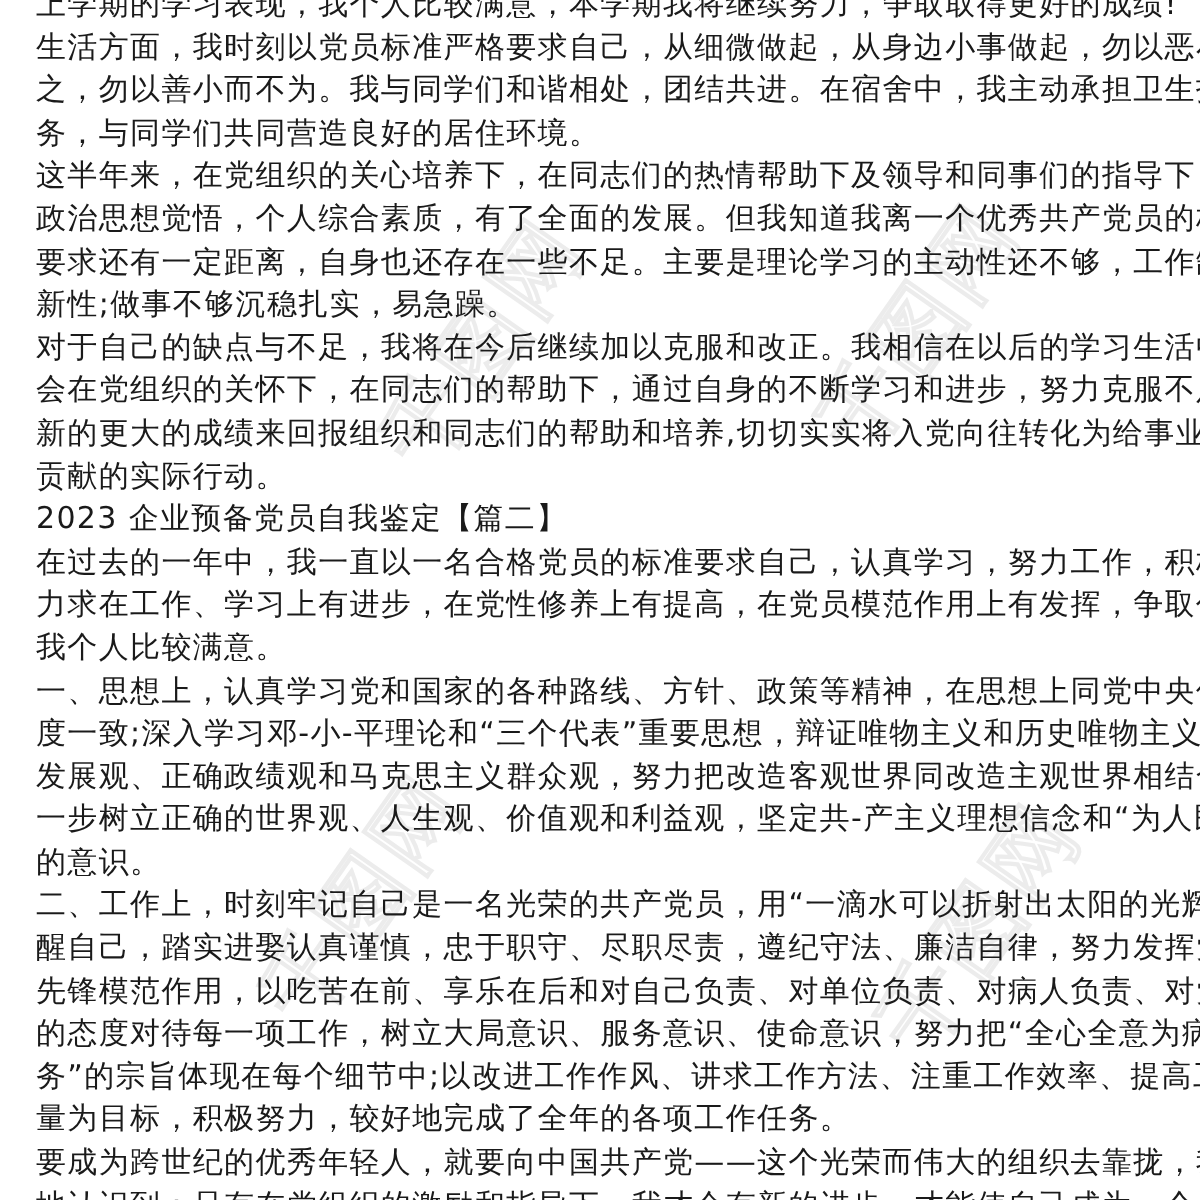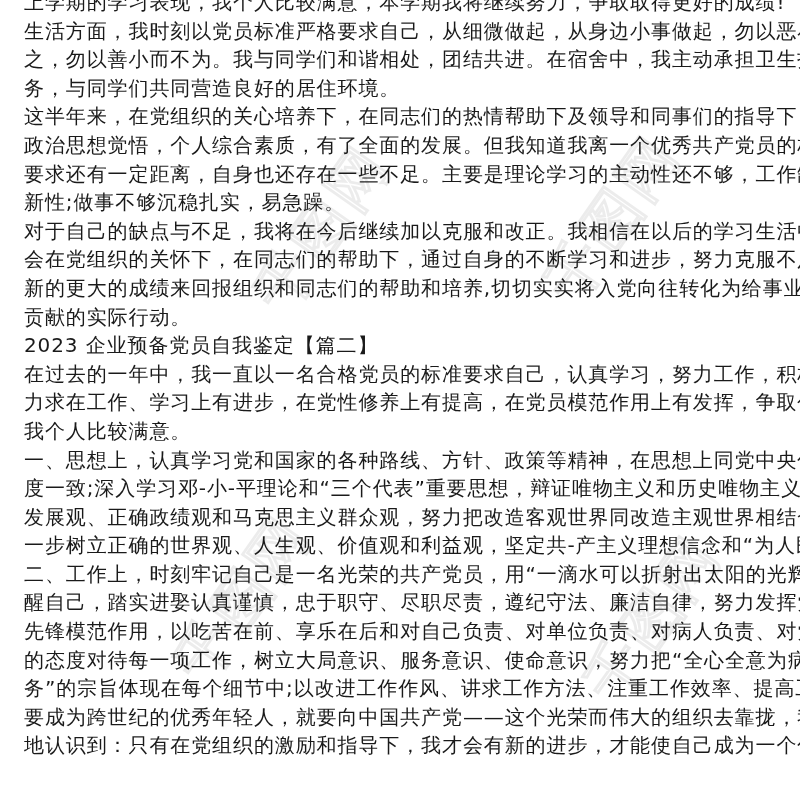--- a/index.html
+++ b/index.html
@@ -73,20 +73,22 @@
   <div class="line">新的更大的成绩来回报组织和同志们的帮助和培养,切切实实将入党向往转化为给事业多做</div>
   <div class="line">贡献的实际行动。</div>
   <div class="line">2023 企业预备党员自我鉴定【篇二】</div>
   <div class="line">在过去的一年中，我一直以一名合格党员的标准要求自己，认真学习，努力工作，积极思考，</div>
   <div class="line">力求在工作、学习上有进步，在党性修养上有提高，在党员模范作用上有发挥，争取作一名</div>
   <div class="line">我个人比较满意。</div>
   <div class="line">一、思想上，认真学习党和国家的各种路线、方针、政策等精神，在思想上同党中央保持高</div>
   <div class="line">度一致;深入学习邓-小-平理论和“三个代表”重要思想，辩证唯物主义和历史唯物主义，科学</div>
   <div class="line">发展观、正确政绩观和马克思主义群众观，努力把改造客观世界同改造主观世界相结合，进</div>
   <div class="line">一步树立正确的世界观、人生观、价值观和利益观，坚定共-产主义理想信念和“为人民服务”</div>
+  <div class="line">的意识。</div>
   <div class="line">二、工作上，时刻牢记自己是一名光荣的共产党员，用“一滴水可以折射出太阳的光辉”来警</div>
   <div class="line">醒自己，踏实进娶认真谨慎，忠于职守、尽职尽责，遵纪守法、廉洁自律，努力发挥党员的</div>
   <div class="line">先锋模范作用，以吃苦在前、享乐在后和对自己负责、对单位负责、对病人负责、对党负责</div>
   <div class="line">的态度对待每一项工作，树立大局意识、服务意识、使命意识，努力把“全心全意为病人服</div>
   <div class="line">务”的宗旨体现在每个细节中;以改进工作作风、讲求工作方法、注重工作效率、提高工作质</div>
+  <div class="line">量为目标，积极努力，较好地完成了全年的各项工作任务。</div>
   <div class="line">要成为跨世纪的优秀年轻人，就要向中国共产党——这个光荣而伟大的组织去靠拢，我清醒</div>
   <div class="line">地认识到：只有在党组织的激励和指导下，我才会有新的进步，才能使自己成为一个优秀的</div>
 </div>
 
 </body></html>

